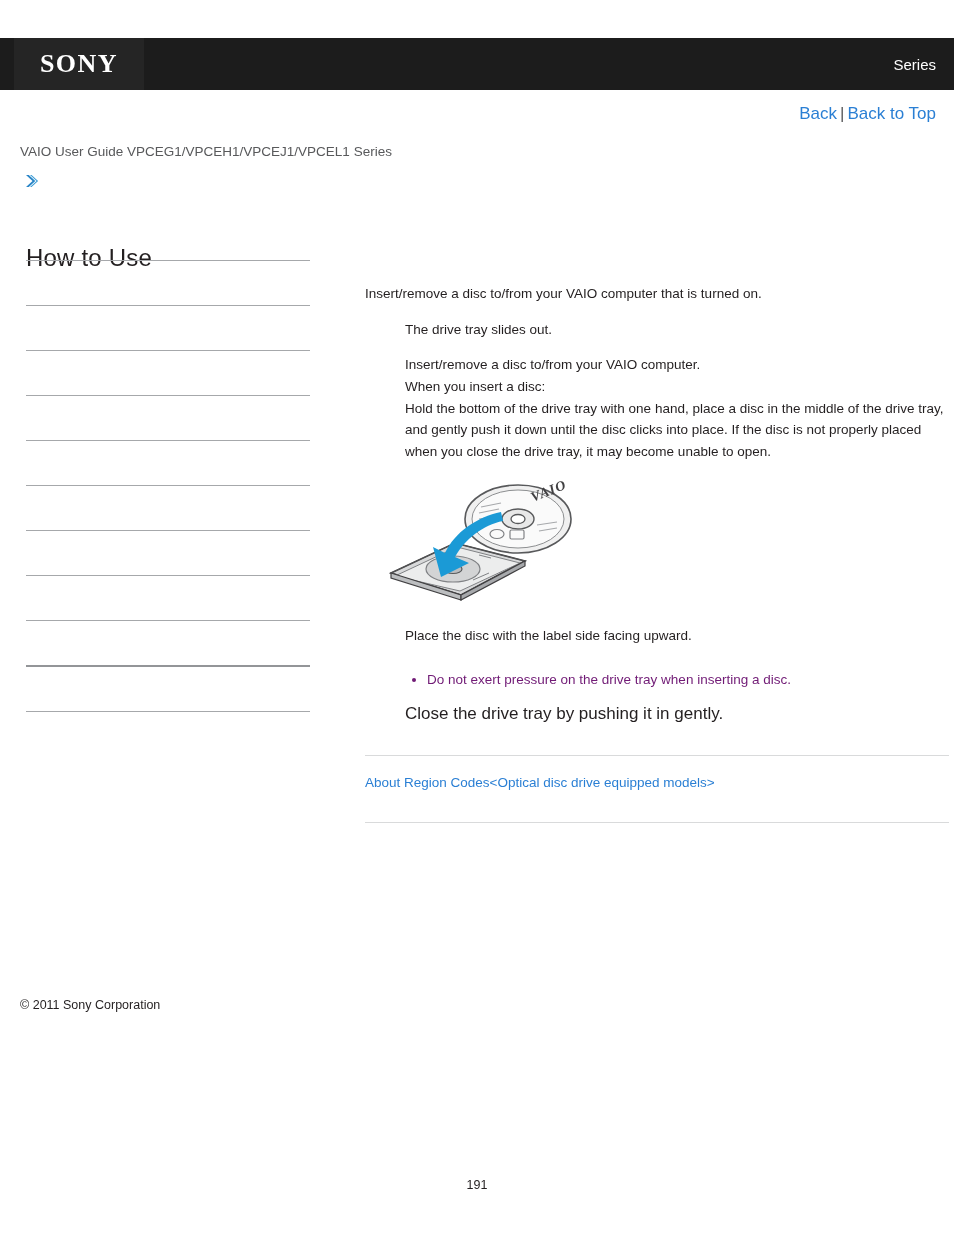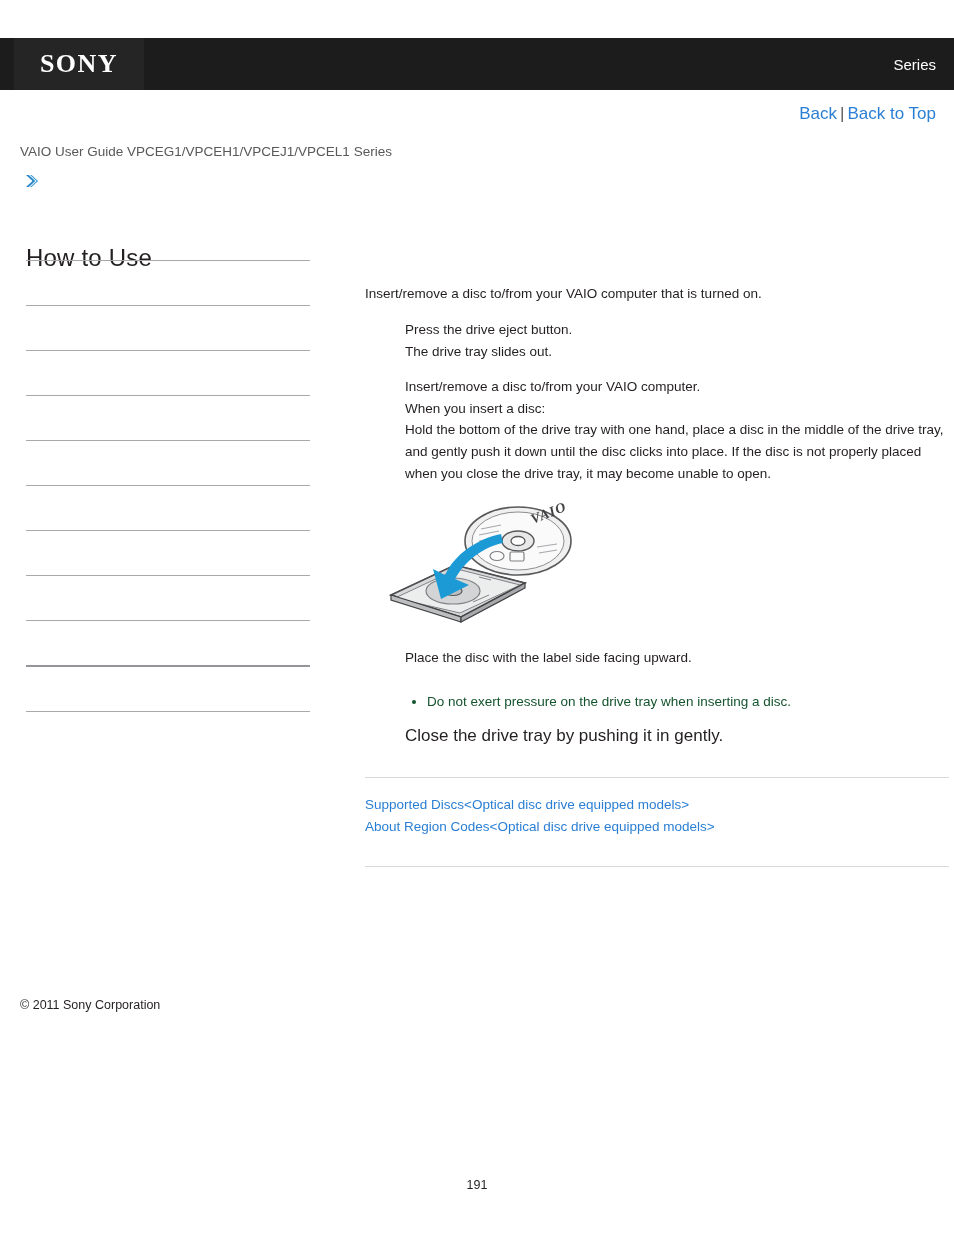--- a/index.html
+++ b/index.html
@@ -193,21 +193,21 @@
     padding-left: 40px;
   }
   .notes {
     margin: 0 0 10px 0;
     padding: 0 0 0 62px;
     list-style: disc;
   }
   .notes li {
     font-size: 13.5px;
     line-height: 1.6;
-    color: #14532d;
+    color: #701a75;
   }
   .closing {
     font-size: 17px;
     line-height: 1.6;
     color: #231f20;
     margin: 0;
     padding-left: 40px;
   }
   .hr-light {
     border: 0;
@@ -280,21 +280,20 @@
 
   <div class="copyright">© 2011 Sony Corporation</div>
 </div>
 
 <div class="content">
 
   <p class="intro">Insert/remove a disc to/from your VAIO computer that is turned on.</p>
 
   <ol class="steps">
     <li class="step">
-      <span class="line">Press the drive eject button.</span>
       <span class="line">The drive tray slides out.</span>
     </li>
     <li class="step">
       <span class="line">Insert/remove a disc to/from your VAIO computer.</span>
       <span class="line">When you insert a disc:</span>
       <span class="line">Hold the bottom of the drive tray with one hand, place a disc in the middle of the drive tray, and gently push it down until the disc clicks into place. If the disc is not properly placed when you close the drive tray, it may become unable to open.</span>
     </li>
   </ol>
 
   <div class="figure">
@@ -343,20 +342,19 @@
 
   <ul class="notes">
     <li>Do not exert pressure on the drive tray when inserting a disc.</li>
   </ul>
 
   <p class="closing">Close the drive tray by pushing it in gently.</p>
 
   <hr class="hr-light">
 
   <div class="related">
-    <a href="#">Supported Discs&lt;Optical disc drive equipped models&gt;</a>
     <a href="#">About Region Codes&lt;Optical disc drive equipped models&gt;</a>
   </div>
 
   <hr class="hr-light">
 </div>
 
 <div class="page-number">191</div>
 
 </body></html>

